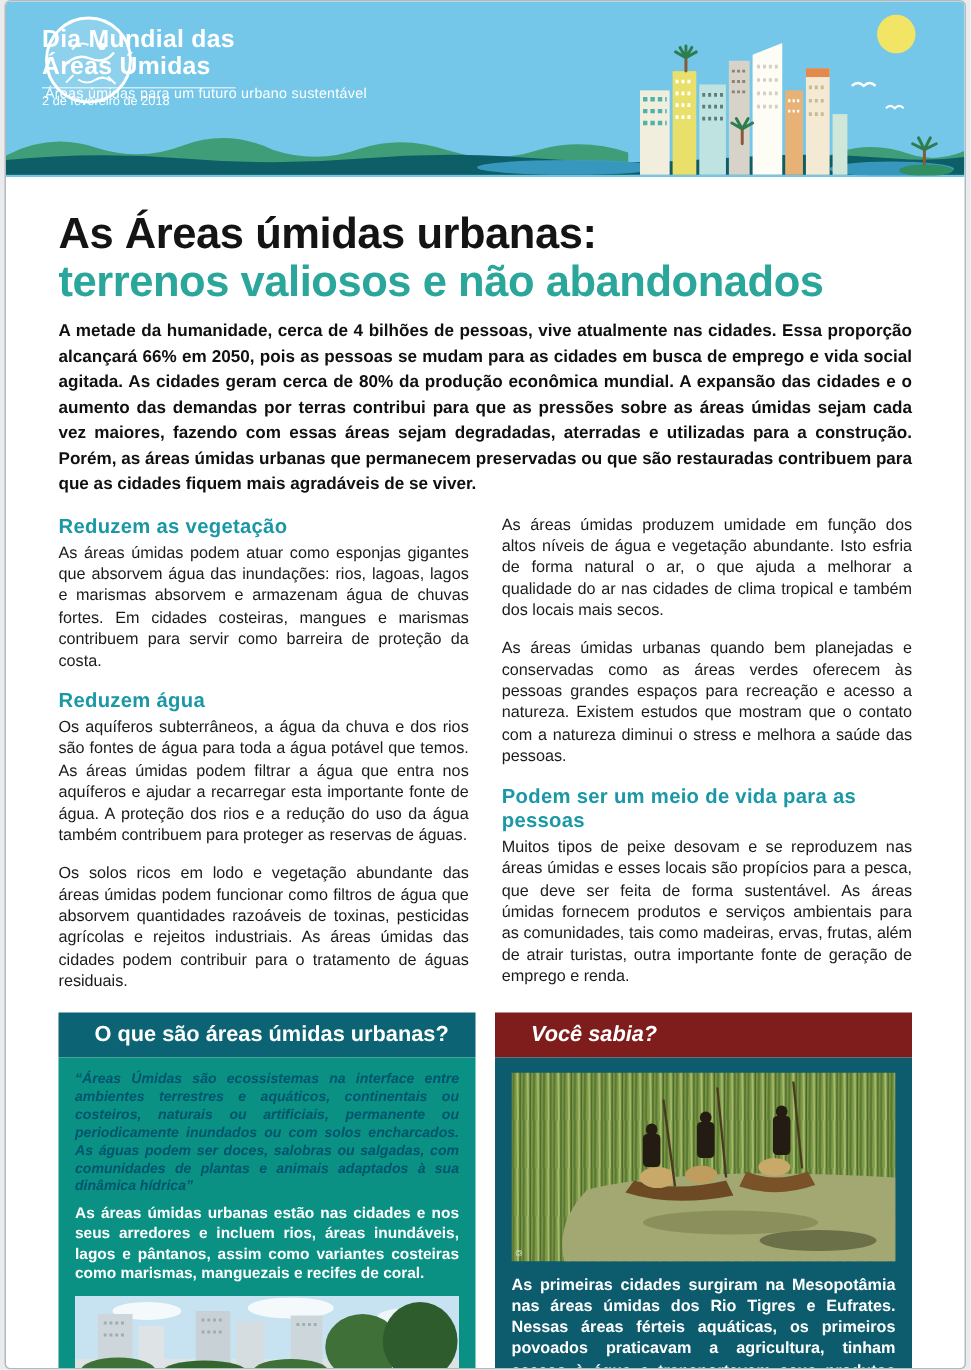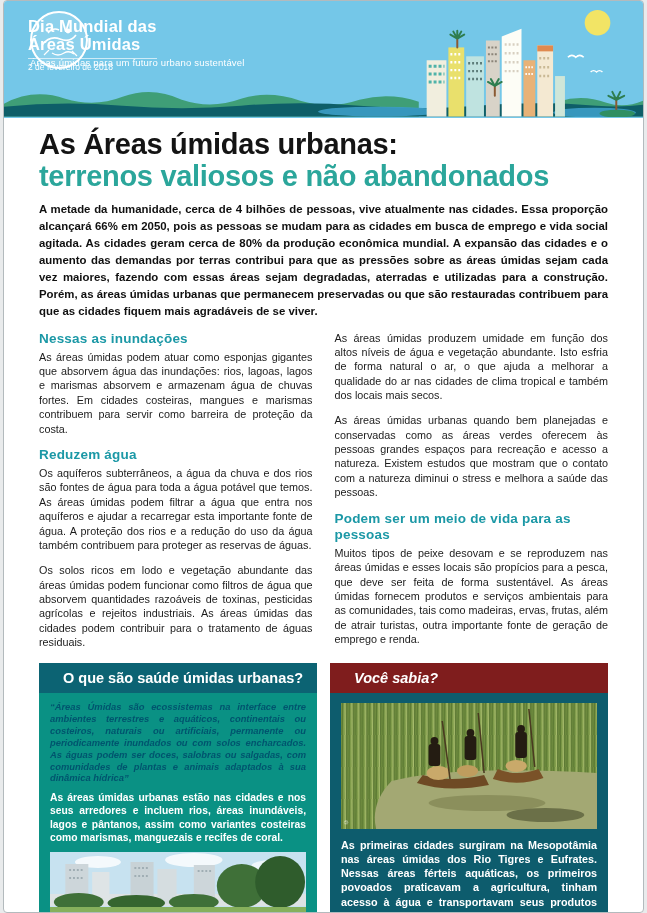--- a/index.html
+++ b/index.html
@@ -11,21 +11,21 @@
   }
   
   .hero{position:relative;height:117px;background:#74c7e8;overflow:hidden;}
   .hero svg{position:absolute;inset:0;display:block;}
   .logo-wrap{position:absolute;left:24px;top:8px;display:flex;gap:14px;align-items:flex-start;color:#fff;}
   .logo-title{font-weight:bold;font-size:16.5px;line-height:1.08;letter-spacing:.2px;margin-top:9px;}
   .logo-date{font-size:8.5px;margin-top:4px;padding-top:3px;border-top:1px solid rgba(255,255,255,.65);}
   .hero-tagline{position:absolute;left:26px;top:56px;color:#fff;font-size:9.5px;letter-spacing:.2px;}
   
   .main{padding:0 35px;}
-  h1{margin:11px 0 7px;font-size:29px;line-height:1.1;letter-spacing:-.3px;font-weight:bold;}
+  h1{margin:23px 0 7px;font-size:29px;line-height:1.1;letter-spacing:-.3px;font-weight:bold;}
   .t1{color:#141414;display:block;}
   .t2{color:#2ba69b;display:block;}
   .intro{font-weight:bold;font-size:11.4px;line-height:1.5;text-align:justify;color:#101010;margin:8px 0 10px;}
   .columns{display:flex;gap:22px;}
   .col{flex:1;min-width:0;}
   .benefit h3{color:#1b98a6;font-size:13.5px;font-weight:bold;margin:0 0 3px;letter-spacing:.2px;line-height:1.2;}
   .benefit p{margin:0 0 11px;font-size:10.8px;line-height:1.33;text-align:justify;color:#1b1b1b;}
   
   .boxes{display:flex;gap:13px;margin-top:3px;height:232px;}
   .box{flex:1;display:flex;flex-direction:column;min-width:0;}
@@ -130,21 +130,21 @@
   <main class="main">
     <h1>
       <span class="t1">As Áreas úmidas urbanas:</span>
       <span class="t2">terrenos valiosos e não abandonados</span>
     </h1>
     <p class="intro">A metade da humanidade, cerca de 4 bilhões de pessoas, vive atualmente nas cidades. Essa proporção alcançará 66% em 2050, pois as pessoas se mudam para as cidades em busca de emprego e vida social agitada. As cidades geram cerca de 80% da produção econômica mundial. A expansão das cidades e o aumento das demandas por terras contribui para que as pressões sobre as áreas úmidas sejam cada vez maiores, fazendo com essas áreas sejam degradadas, aterradas e utilizadas para a construção. Porém, as áreas úmidas urbanas que permanecem preservadas ou que são restauradas contribuem para que as cidades fiquem mais agradáveis de se viver.</p>
 
     <div class="columns">
       <div class="col">
         <section class="benefit">
-          <h3>Nessas as inundações</h3>
+          <h3>Reduzem as vegetação</h3>
           <p>As áreas úmidas podem atuar como esponjas gigantes que absorvem água das inundações: rios, lagoas, lagos e marismas absorvem e armazenam água de chuvas fortes. Em cidades costeiras, mangues e marismas contribuem para servir como barreira de proteção da costa.</p>
         </section>
         <section class="benefit">
           <h3>Reduzem água</h3>
           <p>Os aquíferos subterrâneos, a água da chuva e dos rios são fontes de água para toda a água potável que temos. As áreas úmidas podem filtrar a água que entra nos aquíferos e ajudar a recarregar esta importante fonte de água. A proteção dos rios e a redução do uso da água também contribuem para proteger as reservas de águas.</p>
         </section>
         <section class="benefit">
           <p>Os solos ricos em lodo e vegetação abundante das áreas úmidas podem funcionar como filtros de água que absorvem quantidades razoáveis de toxinas, pesticidas agrícolas e rejeitos industriais. As áreas úmidas das cidades podem contribuir para o tratamento de águas residuais.</p>
         </section>
       </div>
@@ -157,21 +157,21 @@
         </section>
         <section class="benefit">
           <h3>Podem ser um meio de vida para as pessoas</h3>
           <p>Muitos tipos de peixe desovam e se reproduzem nas áreas úmidas e esses locais são propícios para a pesca, que deve ser feita de forma sustentável. As áreas úmidas fornecem produtos e serviços ambientais para as comunidades, tais como madeiras, ervas, frutas, além de atrair turistas, outra importante fonte de geração de emprego e renda.</p>
         </section>
       </div>
     </div>
 
     <div class="boxes">
       <div class="box box-left">
-        <div class="box-head">O que são saúde úmidas urbanas?</div>
+        <div class="box-head">O que são áreas úmidas urbanas?</div>
         <div class="box-body">
           <p class="quote">“Áreas Úmidas são ecossistemas na interface entre ambientes terrestres e aquáticos, continentais ou costeiros, naturais ou artificiais, permanente ou periodicamente inundados ou com solos encharcados. As águas podem ser doces, salobras ou salgadas, com comunidades de plantas e animais adaptados à sua dinâmica hídrica”</p>
           <p class="box-white">As áreas úmidas urbanas estão nas cidades e nos seus arredores e incluem rios, áreas inundáveis, lagos e pântanos, assim como variantes costeiras como marismas, manguezais e recifes de coral.</p>
           <div class="photo city-photo">
             <svg viewBox="0 0 267 86" preserveAspectRatio="none">
               <rect width="267" height="86" fill="#c7e2f0"></rect>
               <ellipse cx="50" cy="10" rx="24" ry="6" fill="#fff" opacity=".8"></ellipse>
               <ellipse cx="150" cy="8" rx="30" ry="7" fill="#fff" opacity=".8"></ellipse>
               <ellipse cx="232" cy="14" rx="22" ry="6" fill="#fff" opacity=".7"></ellipse>
               <rect x="0" y="42" width="267" height="12" fill="#dde2e4"></rect>

